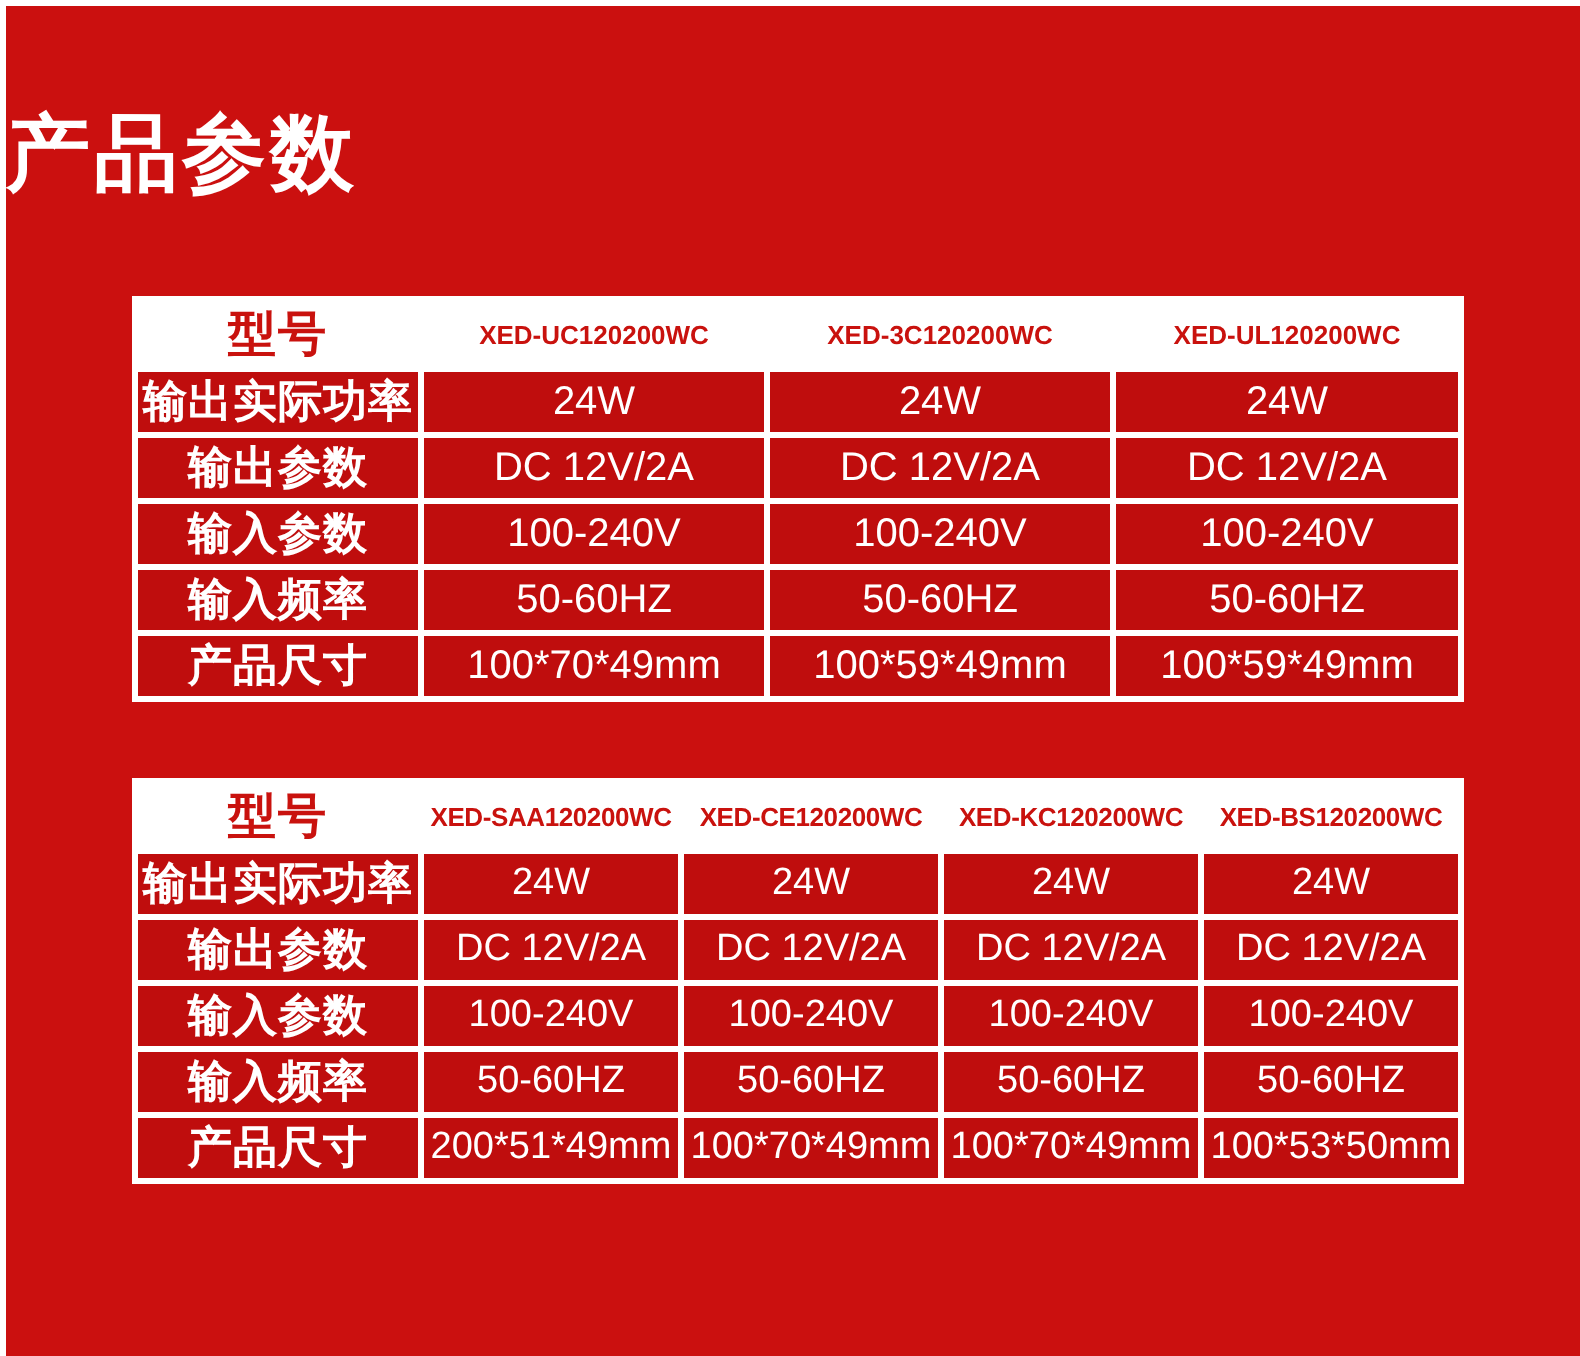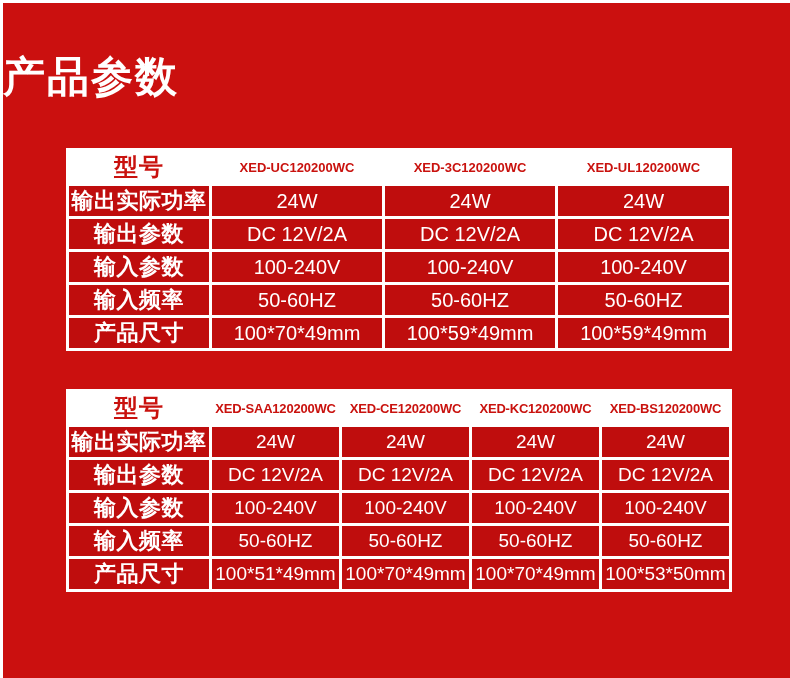--- a/index.html
+++ b/index.html
@@ -150,21 +150,21 @@
       </tr>
       <tr>
         <td class="label">输入频率</td>
         <td class="value">50-60HZ</td>
         <td class="value">50-60HZ</td>
         <td class="value">50-60HZ</td>
         <td class="value">50-60HZ</td>
       </tr>
       <tr>
         <td class="label">产品尺寸</td>
-        <td class="value">100*51*49mm</td>
+        <td class="value">200*51*49mm</td>
         <td class="value">100*70*49mm</td>
         <td class="value">100*70*49mm</td>
         <td class="value">100*53*50mm</td>
       </tr>
     </tbody>
   </table>
 
 </div>
 
 </body></html>

